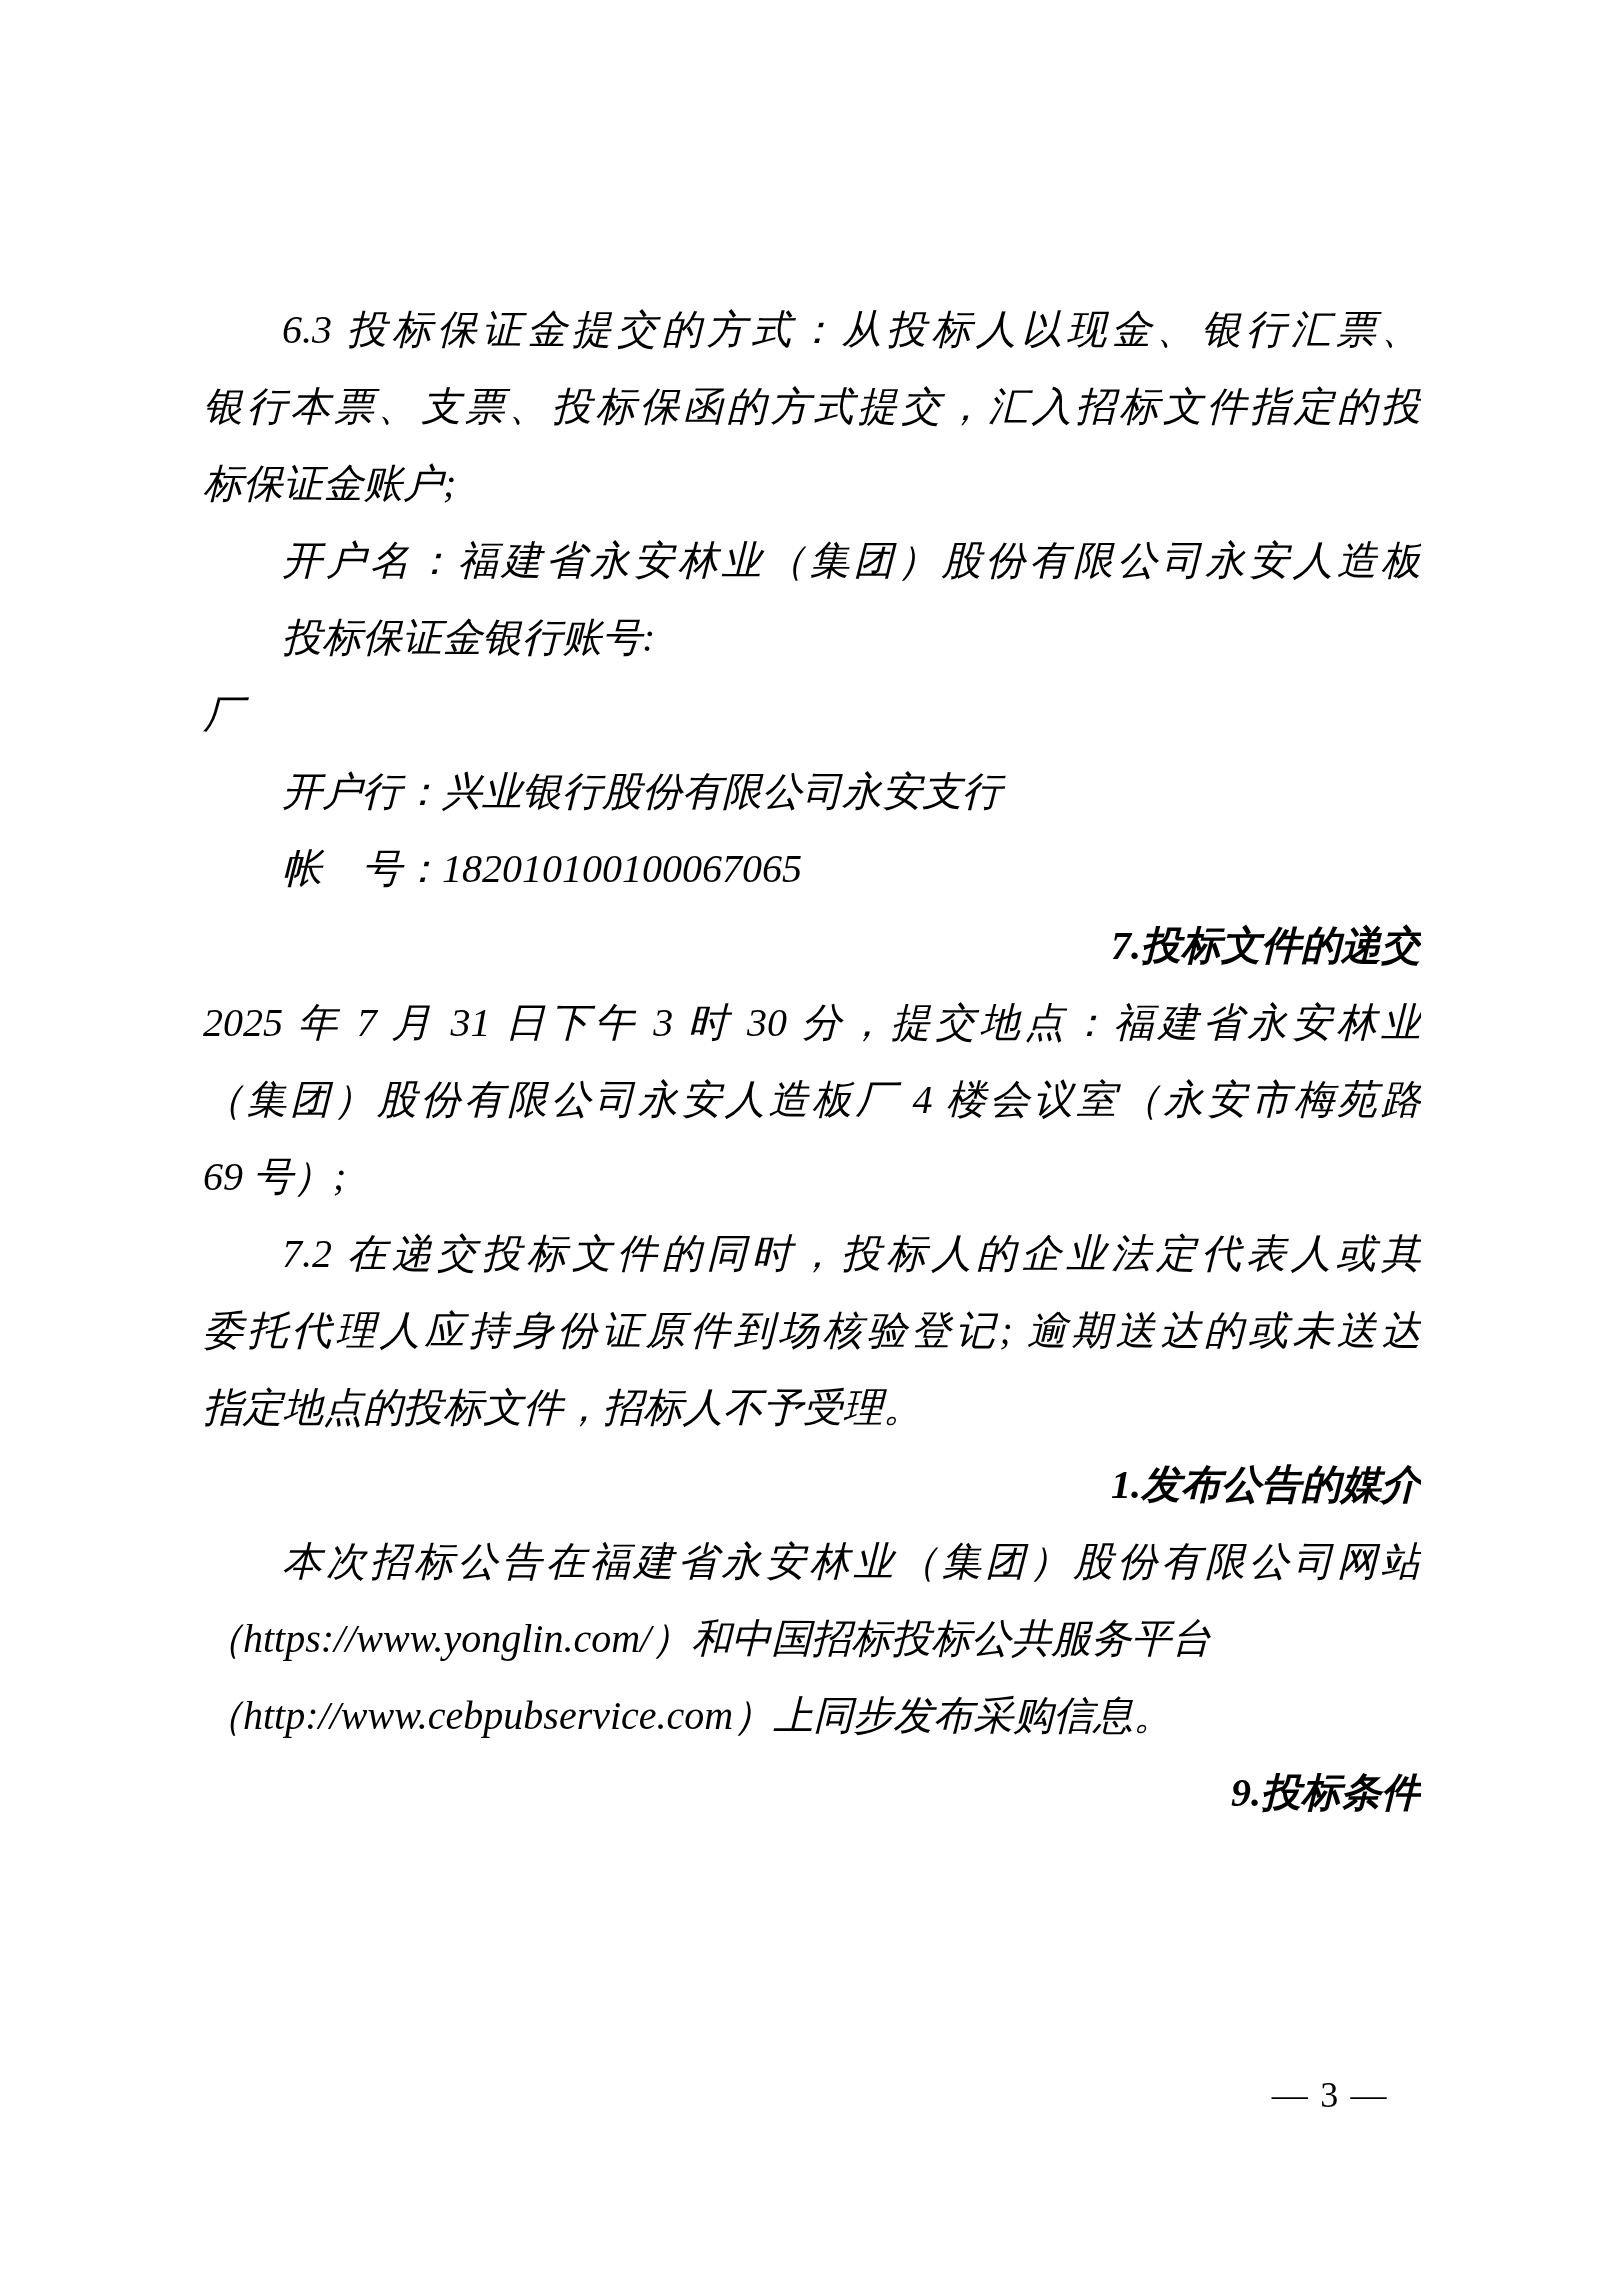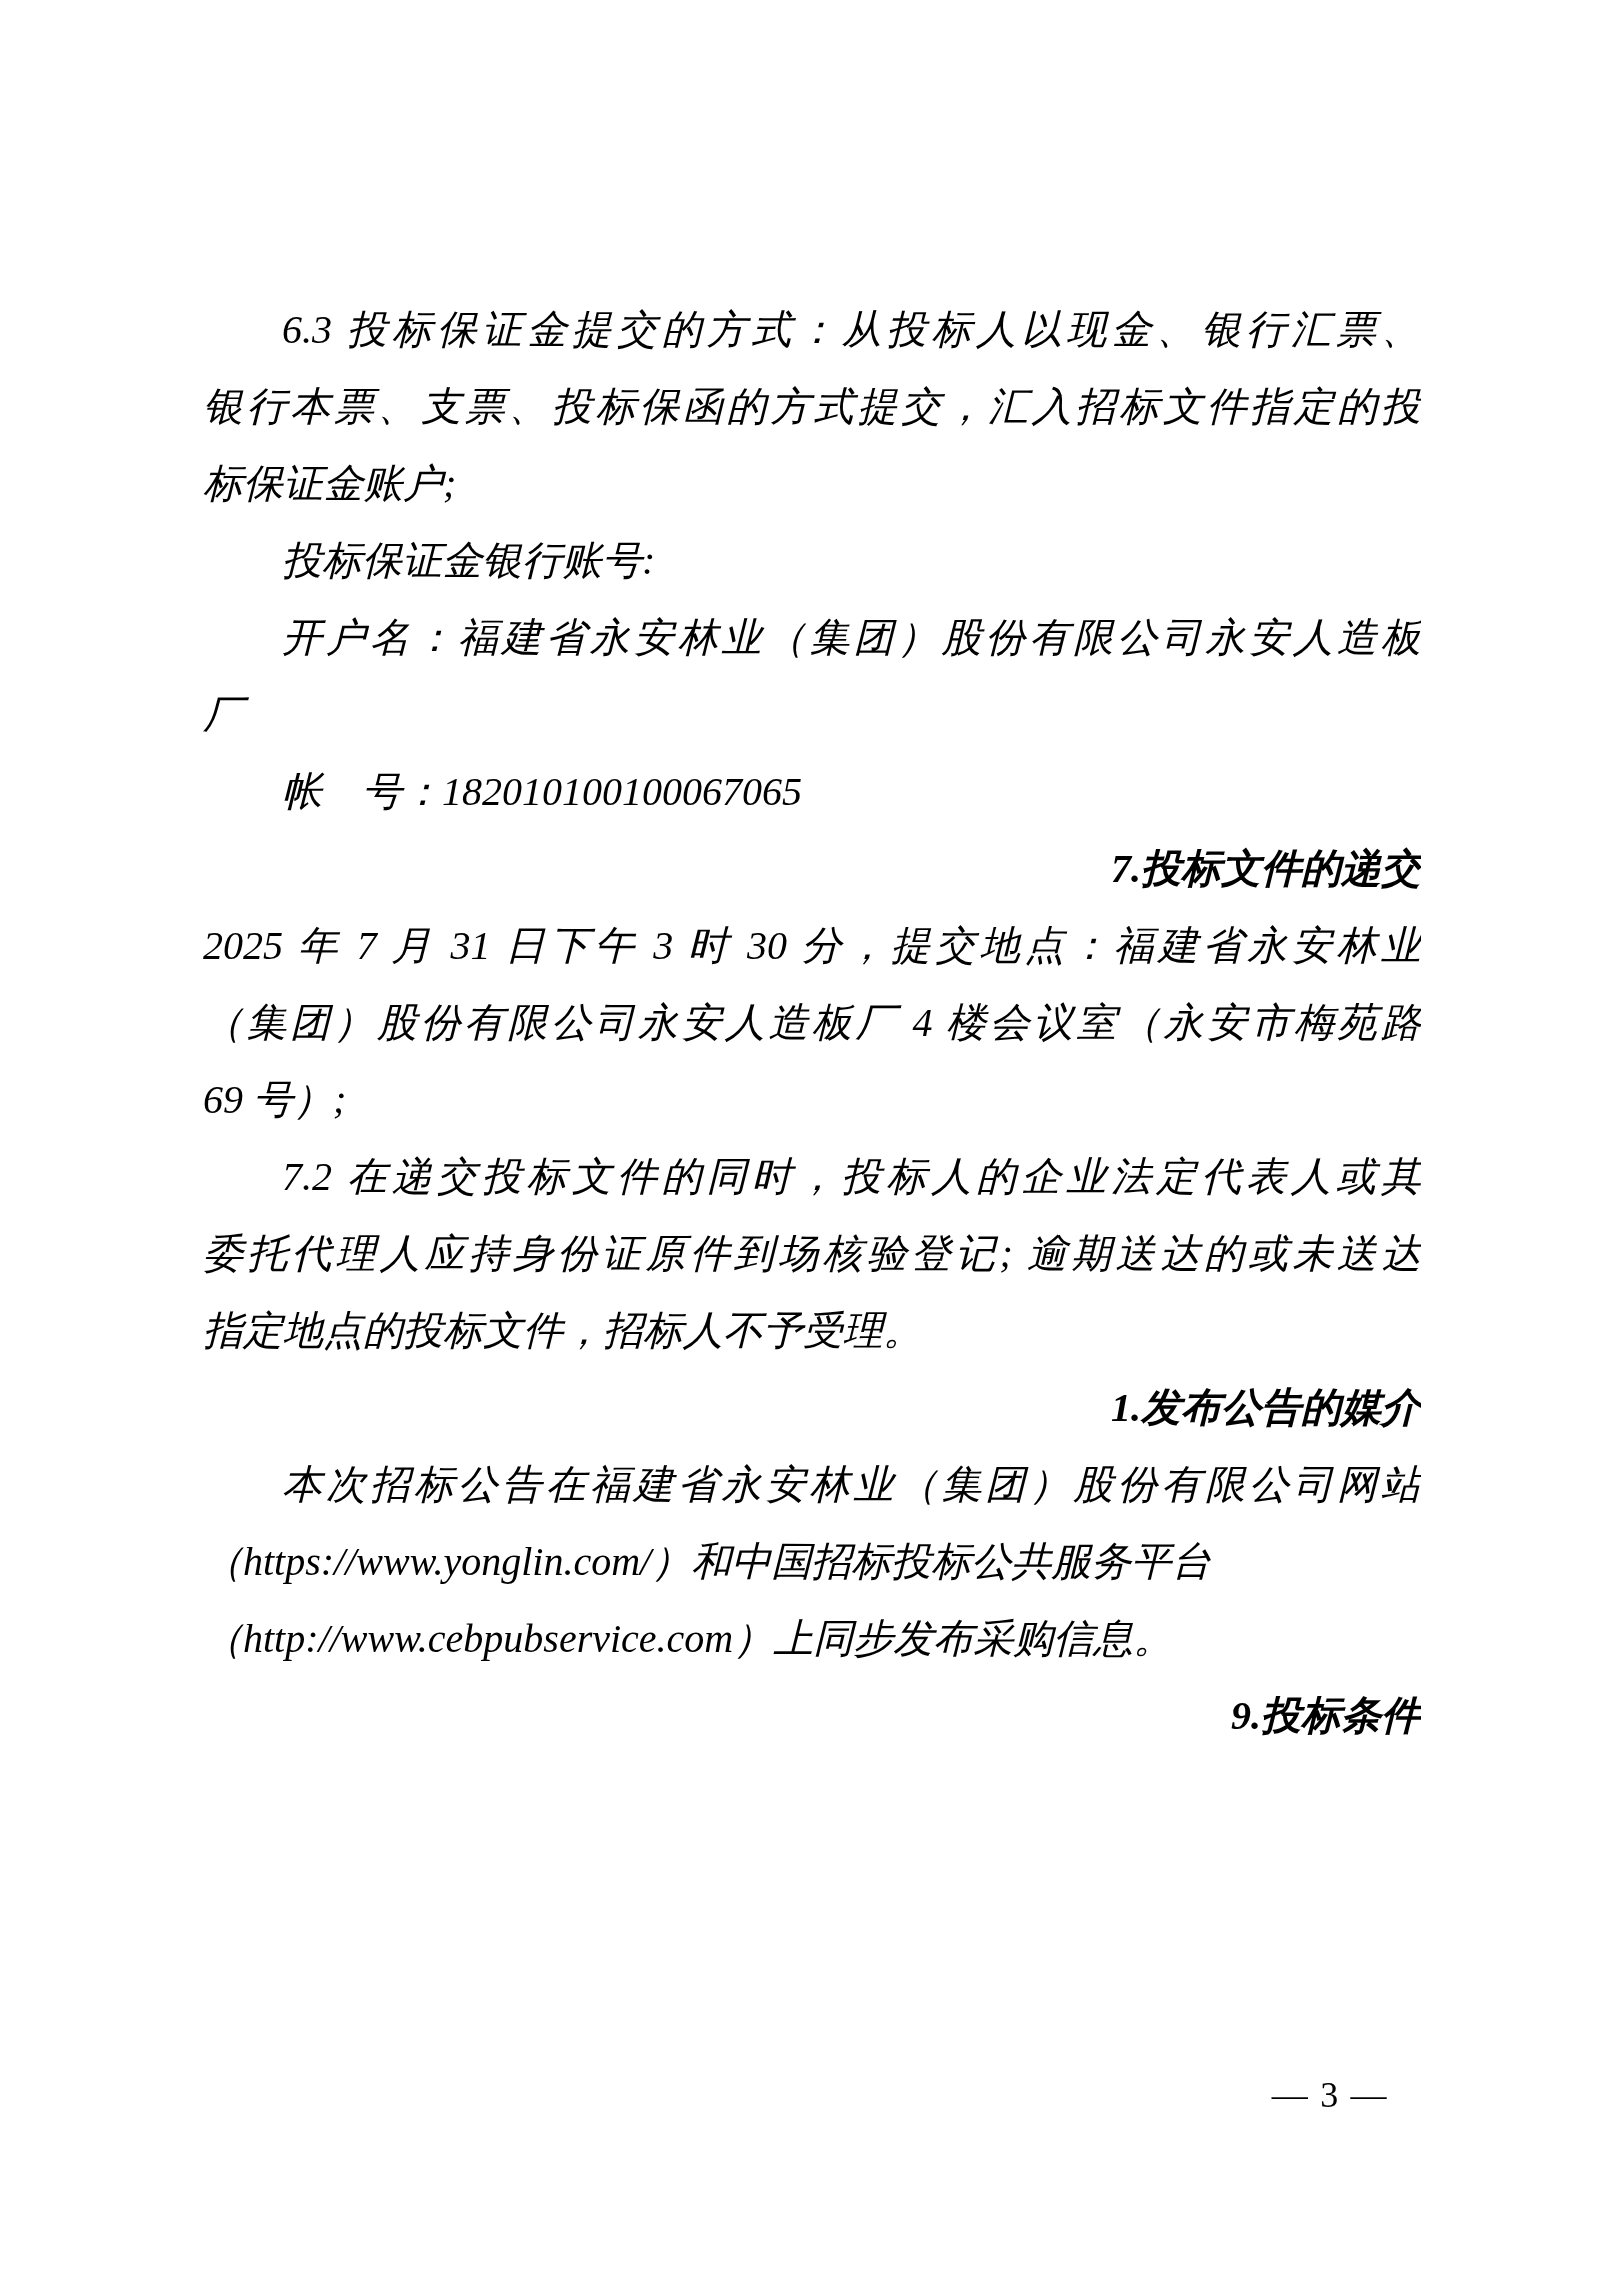--- a/index.html
+++ b/index.html
@@ -56,23 +56,24 @@
   }
 </style>
 </head>
 <body>
 
 <div class="page">
   <main class="content">
     <div class="line indent justify">6.3 投标保证金提交的方式：从投标人以现金、银行汇票、</div>
     <div class="line justify">银行本票、支票、投标保函的方式提交，汇入招标文件指定的投</div>
     <div class="line">标保证金账户;</div>
+    <div class="line indent justify">开户名：福建省永安林业（集团）股份有限公司永安人造板</div>
     <div class="line indent">投标保证金银行账号:</div>
-    <div class="line indent justify">开户名：福建省永安林业（集团）股份有限公司永安人造板</div>
     <div class="line">厂</div>
+    <div class="line indent">开户行：兴业银行股份有限公司永安支行</div>
     <div class="line indent">帐　号：182010100100067065</div>
     <div class="line indent heading">7.投标文件的递交</div>
     <div class="line justify">2025 年 7 月 31 日下午 3 时 30 分，提交地点：福建省永安林业</div>
     <div class="line justify">（集团）股份有限公司永安人造板厂 4 楼会议室（永安市梅苑路</div>
     <div class="line">69 号）;</div>
     <div class="line indent justify">7.2 在递交投标文件的同时，投标人的企业法定代表人或其</div>
     <div class="line justify">委托代理人应持身份证原件到场核验登记; 逾期送达的或未送达</div>
     <div class="line">指定地点的投标文件，招标人不予受理。</div>
     <div class="line indent heading">1.发布公告的媒介</div>
     <div class="line indent justify">本次招标公告在福建省永安林业（集团）股份有限公司网站</div>

